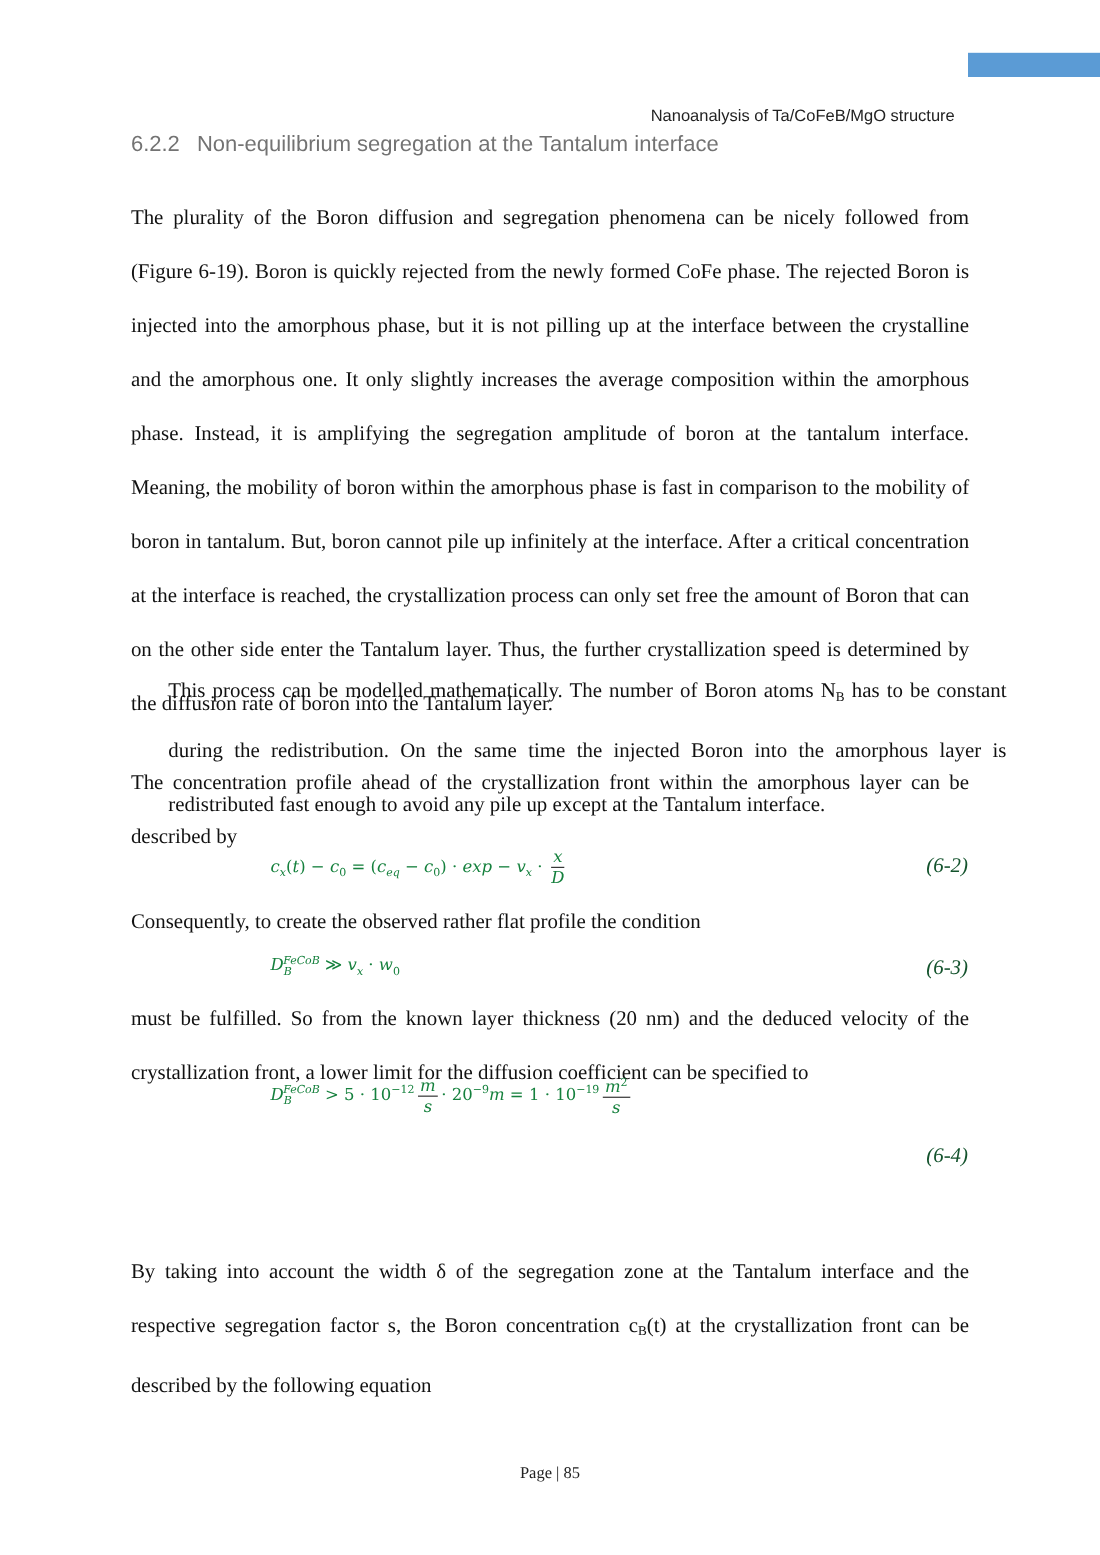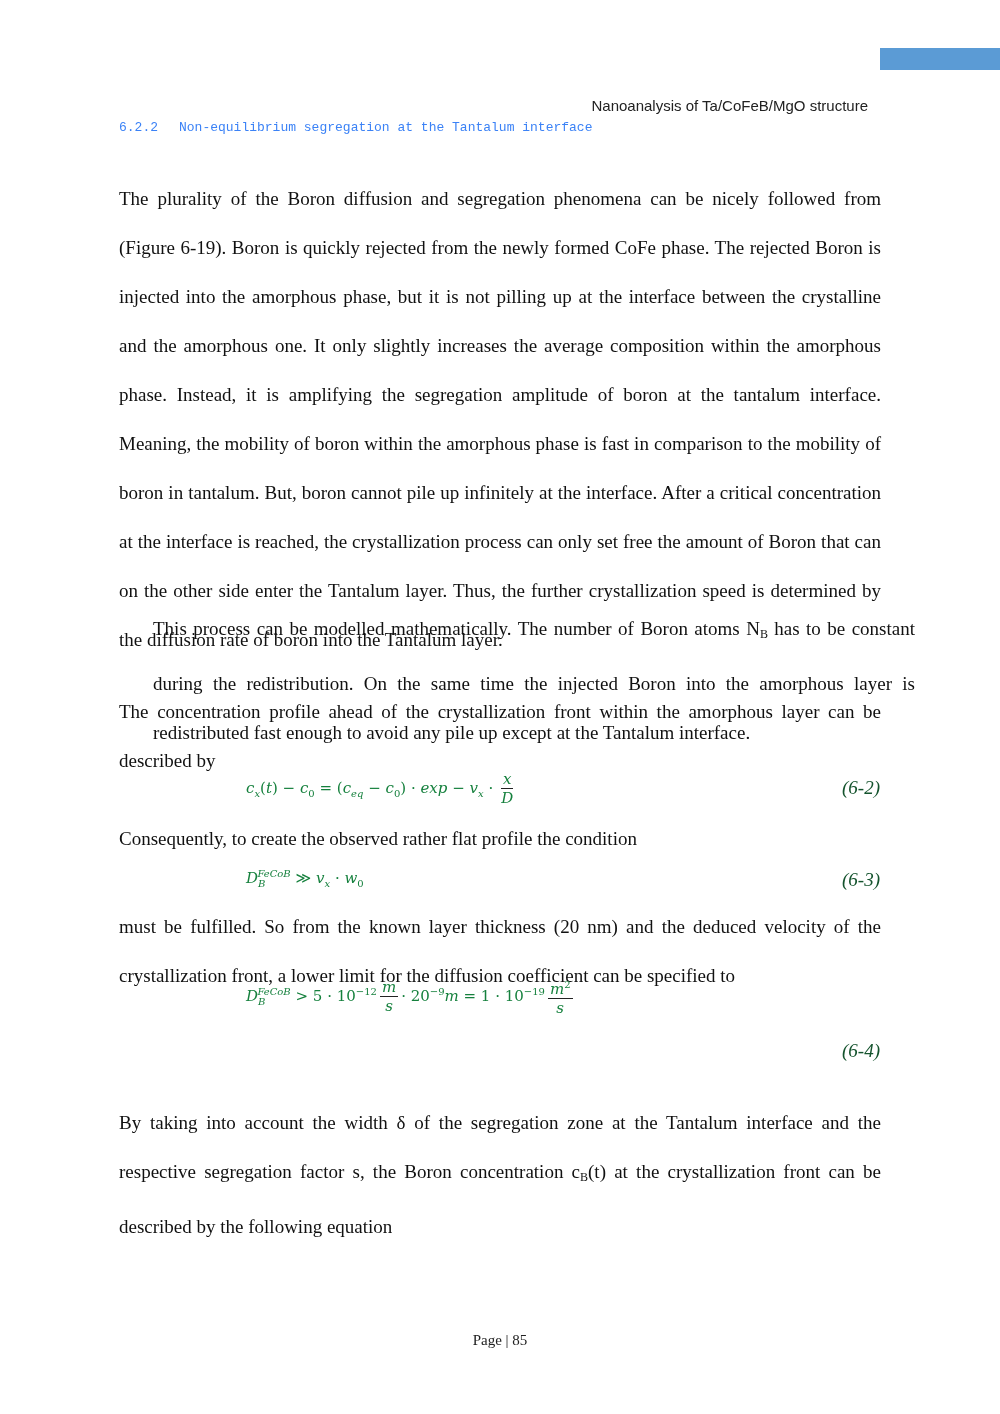--- a/index.html
+++ b/index.html
@@ -1,21 +1,21 @@
 <!DOCTYPE html>
 <html><head>
 <meta charset="utf-8">
 <style>
   html, body { margin: 0; padding: 0; background: #ffffff; }
   body { width: 1000px; height: 1414px; position: relative; overflow: hidden; font-family: "Liberation Serif", serif; color: #111; }
   .running-head { position: absolute; top: 48px; left: 0; width: 1000px; height: 22px; }
   .running-head .title { position: absolute; right: 132px; top: 1px; font-family: "Liberation Sans", sans-serif; font-size: 15px; color: #222; margin-top: 48px; }
   .running-head .num-box { position: absolute; left: 880px; top: 0; width: 120px; height: 22px; background: #5b9bd5; }
   .running-head .num { position: absolute; left: 12px; top: 2px; font-family: "Liberation Sans", sans-serif; font-size: 15px; color: #ffffff; margin-top: 36px; }
-  .heading { position: absolute; left: 119px; top: 120px; font-family: Liberation Mono, monospace; font-size: 13px; color: #3b82f6; white-space: nowrap; }
+  .heading { position: absolute; left: 119px; top: 120px; font-family: Liberation Sans, sans-serif; font-size: 20px; color: #737373; white-space: nowrap; }
   .heading .hnum { display: inline-block; width: 60px; }
   .para { position: absolute; left: 119px; width: 762px; font-size: 19px; line-height: 49px; text-align: justify; text-align-last: left; }
   .para .sub { font-size: 12px; vertical-align: -3px; }
   .eq { position: absolute; left: 246px; font-family: "DejaVu Serif", serif; font-style: italic; font-size: 15px; color: #15803d; white-space: nowrap; }
   .eq .up { font-style: normal; }
   .eq sub, .eq sup { font-size: 10px; }
   .frac { display: inline-flex; flex-direction: column; align-items: center; vertical-align: middle; margin: 0 3px; }
   .frac .n { border-bottom: 1px solid #222; padding: 0 2px; line-height: 18px; }
   .frac .d { line-height: 18px; }
   .eqnum { position: absolute; right: 120px; font-style: italic; font-size: 19px; color: #14532d; font-family: "Liberation Serif", serif; }
@@ -62,15 +62,15 @@
   D<sub>B</sub><sup style="margin-left:-8px;">FeCoB</sup><span class="up"> &gt; 5 · 10</span><sup class="up">−12</sup><span class="frac">
       <span class="n">m</span>
       <span class="d">s</span>
     </span><span class="up">· 20</span><sup class="up">−9</sup>m<span class="up"> = 1 · 10</span><sup class="up">−19</sup><span class="frac">
       <span class="n">m<sup class="up">2</sup></span>
       <span class="d">s</span>
     </span>
 </div>
 <div class="eqnum" style="top:1040px;">(6-4)</div>
 
-<div class="para" style="top:1098px;"><span> By taking into account the width δ of the segregation zone at the Tantalum interface and the respective segregation factor s, the Boron concentration c</span><span class="sub">B</span><span>(t) at the crystallization front can be described by the following equation</span></div>
+<div class="para" style="top:1132px;"><span> By taking into account the width δ of the segregation zone at the Tantalum interface and the respective segregation factor s, the Boron concentration c</span><span class="sub">B</span><span>(t) at the crystallization front can be described by the following equation</span></div>
 
 <div class="footer">Page | 85</div>
 
 </body></html>

